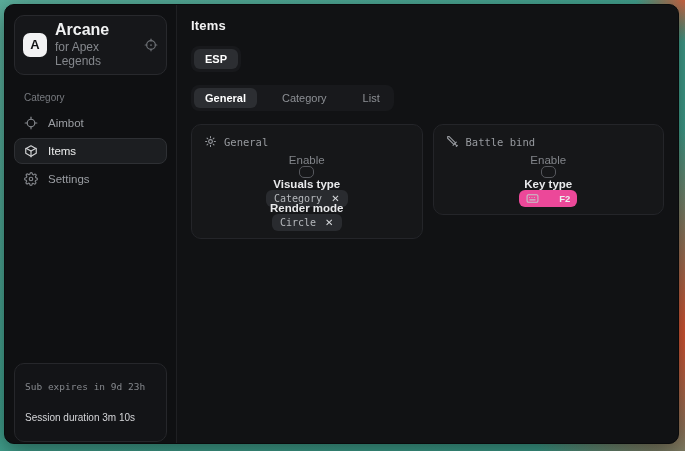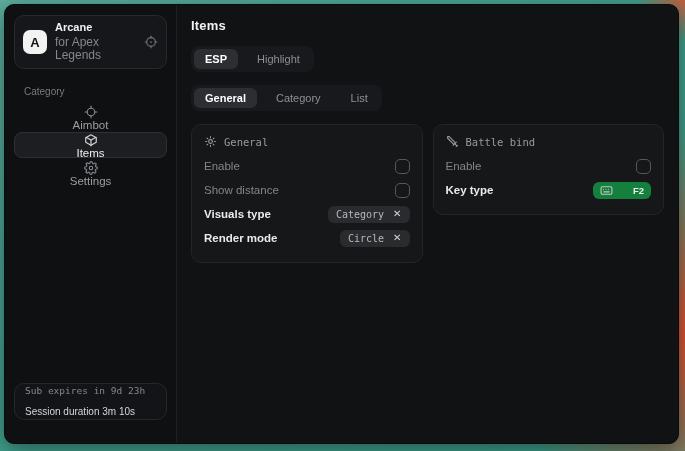--- a/index.html
+++ b/index.html
@@ -29,50 +29,50 @@
   .brand-card {
     margin:10px 9px 0 9px; padding:5px 8px;
     background:#16171a; border:1px solid #28292d; border-radius:10px;
     display:flex; align-items:center; gap:8px;
   }
   .logo {
     width:24px; height:24px; border-radius:7px; background:#f2f2f3; color:#121315;
     font-weight:bold; font-size:13px; display:flex; align-items:center; justify-content:center;
   }
   .brand-text { flex:1; line-height:1.15; }
-  .brand-title { color:#f0f1f2; font-size:11px; font-weight:bold; }
+  .brand-title { color:#f0f1f2; font-size:16px; font-weight:bold; }
   .brand-sub { color:#84878c; font-size:12px; margin-top:2px; }
   .brand-icon { color:#6d7075; display:flex; }
 
   .section-label { margin:17px 0 7px 19px; color:#777a7f; font-size:10px; }
 
   .nav { padding:0 9px; }
   .nav-item {
-    display:flex; align-items:center; gap:0; height:26px; margin-bottom:2px;
+    display:flex; align-items:center; gap:10px; height:26px; margin-bottom:2px;
     padding:0 9px; border-radius:8px; border:1px solid transparent;
-    color:#9b9ea3; font-size:11.5px; cursor:pointer;flex-direction:column;
+    color:#9b9ea3; font-size:11.5px; cursor:pointer;
   }
   .nav-item .nicon { color:#83868b; display:flex; }
   .nav-item.selected { background:#1c1e21; border-color:#2e3034; color:#eceded; }
   .nav-item.selected .nicon { color:#d3d4d6; }
 
   .side-footer {
-    position:absolute; left:9px; right:9px; bottom:23px;
+    position:absolute; left:9px; right:9px; bottom:1px;
     border:1px solid #26272b; border-radius:10px; background:#131417;
-    padding:0 10px; line-height:14px;
+    padding:16px 10px; line-height:14px;
   }
   .sf-line1 { font-family:"DejaVu Sans Mono", monospace; font-size:9.5px; color:#85888d; }
-  .sf-line2 { font-size:10px; color:#d4d5d8; margin-top:7px; }
+  .sf-line2 { font-size:10px; color:#d4d5d8; margin-top:17px; }
 
   
   .main { flex:1; padding:13px 14px; }
   .page-title { color:#f2f2f3; font-size:13px; font-weight:bold; letter-spacing:.2px; }
 
   .tab-group {
-    display:inline-flex; gap:8px; background:#18191c; border-radius:8px; padding:3px;
+    display:inline-flex; gap:14px; background:#18191c; border-radius:8px; padding:3px;
     margin-top:13px;
   }
   .tab {
     border:none; background:transparent; color:#8d9095; font-size:11px;
     padding:4px 11px; border-radius:6px; cursor:pointer;
     font-family:"Liberation Sans", sans-serif;
   }
   .tab.selected { background:#2c2e32; color:#ffffff; font-weight:bold; }
   .tab-row { display:block; }
 
@@ -80,39 +80,39 @@
   .panel {
     flex:1; background:#161719; border:1px solid #242529; border-radius:10px;
     padding:10px 12px 12px 12px;
   }
   .panel-head {
     display:flex; align-items:center; gap:7px; color:#979a9f;
     font-family:"DejaVu Sans Mono", monospace; font-size:10.5px; margin-bottom:6px;
   }
   .panel-head .picon { display:flex; color:#979a9f; }
 
-  .row { display:flex; align-items:center; justify-content:space-between; height:24px; }
+  .row { display:flex; align-items:center; justify-content:space-between; height:24px;flex-direction:column; }
   .row-label { font-size:11.5px; color:#83868b; }
   .row-label.strong { color:#e9eaec; font-weight:bold; }
 
   .checkbox {
     width:15px; height:15px; border-radius:5px; border:1.5px solid #56585d;
     background:transparent; cursor:pointer;
   }
 
   .chip {
     display:inline-flex; align-items:center; gap:9px;
     background:#292b2f; border-radius:6px; padding:3px 8px;
     font-family:"DejaVu Sans Mono", monospace; font-size:10px; color:#b5b8bc; cursor:pointer;
   }
   .chip-x { color:#d6d8db; font-size:10px; line-height:1; cursor:pointer; font-family:"Liberation Sans", sans-serif; }
 
   .keychip {
     display:inline-flex; align-items:center; gap:20px;
-    background:#15803d; border-radius:6px; padding:3px 7px;
+    background:#ec4899; border-radius:6px; padding:3px 7px;
     color:#eceded; font-size:9.5px; font-weight:bold; cursor:pointer;
   }
   .keychip .kicon { display:flex; color:#c4c6c9; }
 
   svg { display:block; }
 </style>
 </head>
 <body>
 
 <div class="desktop">
@@ -183,21 +183,20 @@
         <div class="sf-line2">Session duration 3m 10s</div>
       </div>
     </aside>
 
     <main class="main">
       <h1 class="page-title">Items</h1>
 
       <div class="tab-row">
         <div class="tab-group">
           <button class="tab selected">ESP</button>
-          <button class="tab">Highlight</button>
         </div>
       </div>
 
       <div class="tab-row">
         <div class="tab-group">
           <button class="tab selected">General</button>
           <button class="tab">Category</button>
           <button class="tab">List</button>
         </div>
       </div>
@@ -213,24 +212,20 @@
               </svg>
             </span>
             <span>General</span>
           </div>
 
           <div class="row">
             <span class="row-label">Enable</span>
             <span class="checkbox"></span>
           </div>
 
-          <div class="row">
-            <span class="row-label">Show distance</span>
-            <span class="checkbox"></span>
-          </div>
 
           <div class="row">
             <span class="row-label strong">Visuals type</span>
             <span class="chip">
               <span>Category</span>
               <span class="chip-x">✕</span>
             </span>
           </div>
 
           <div class="row">

